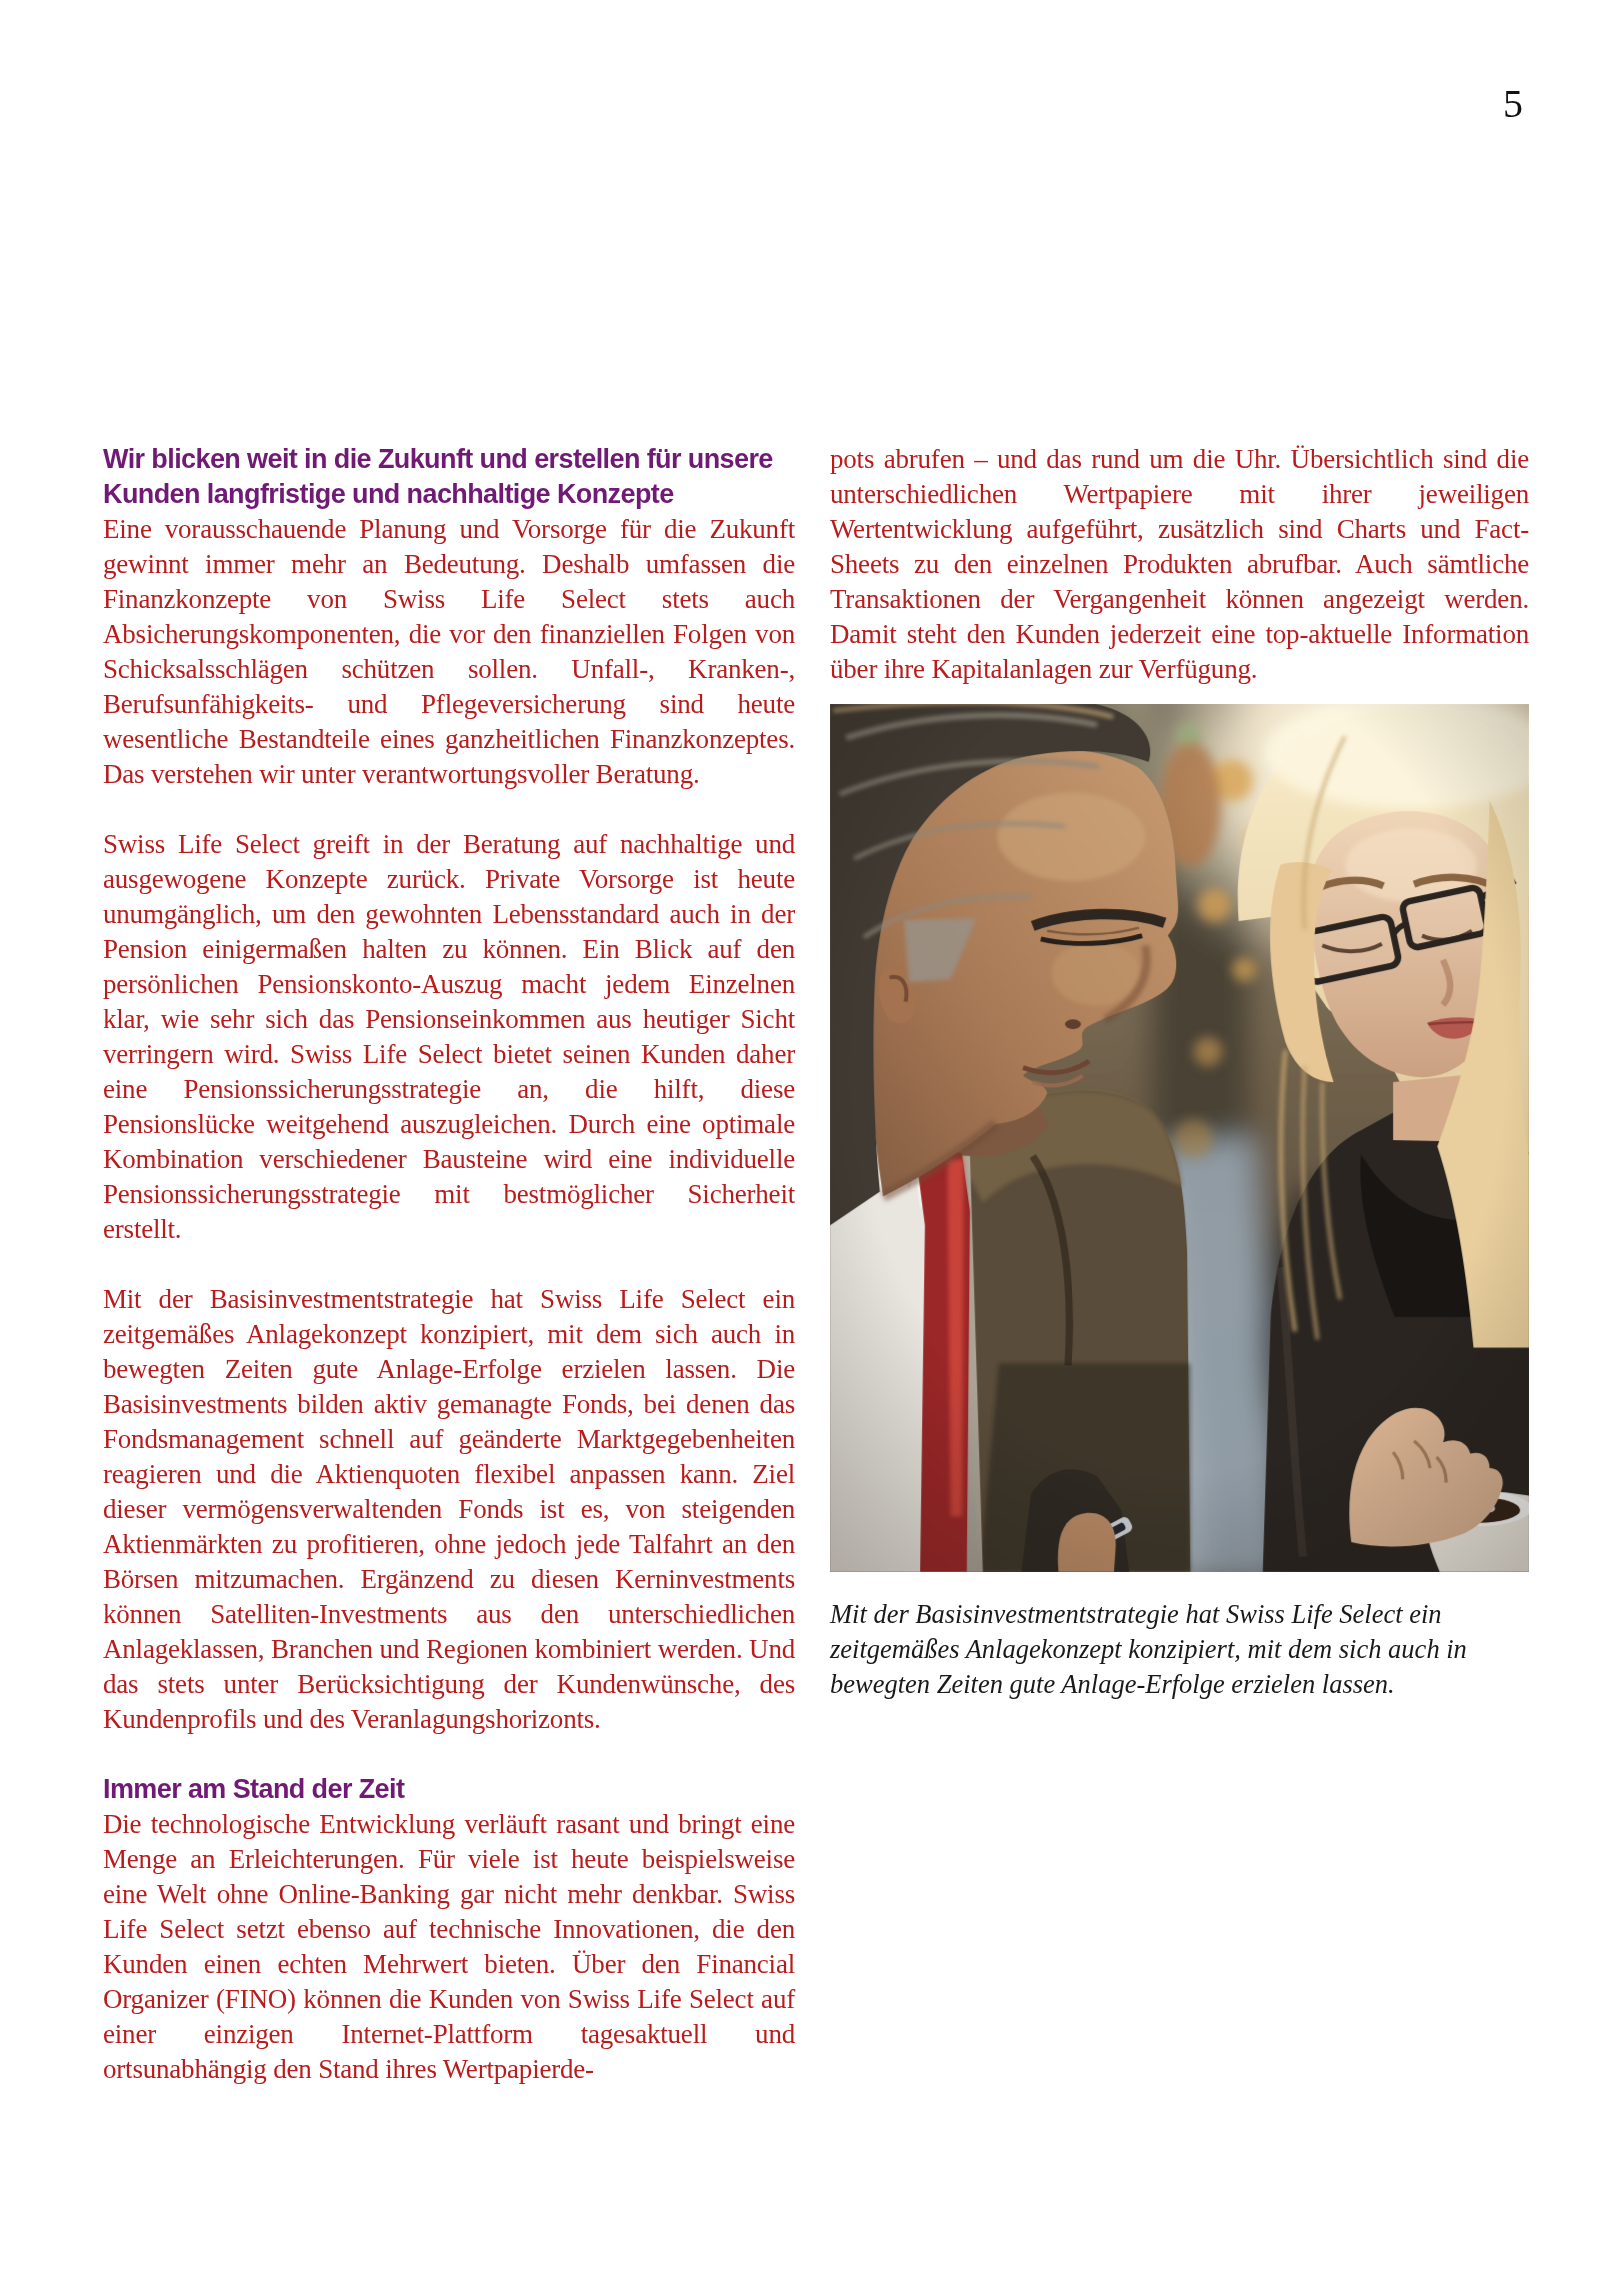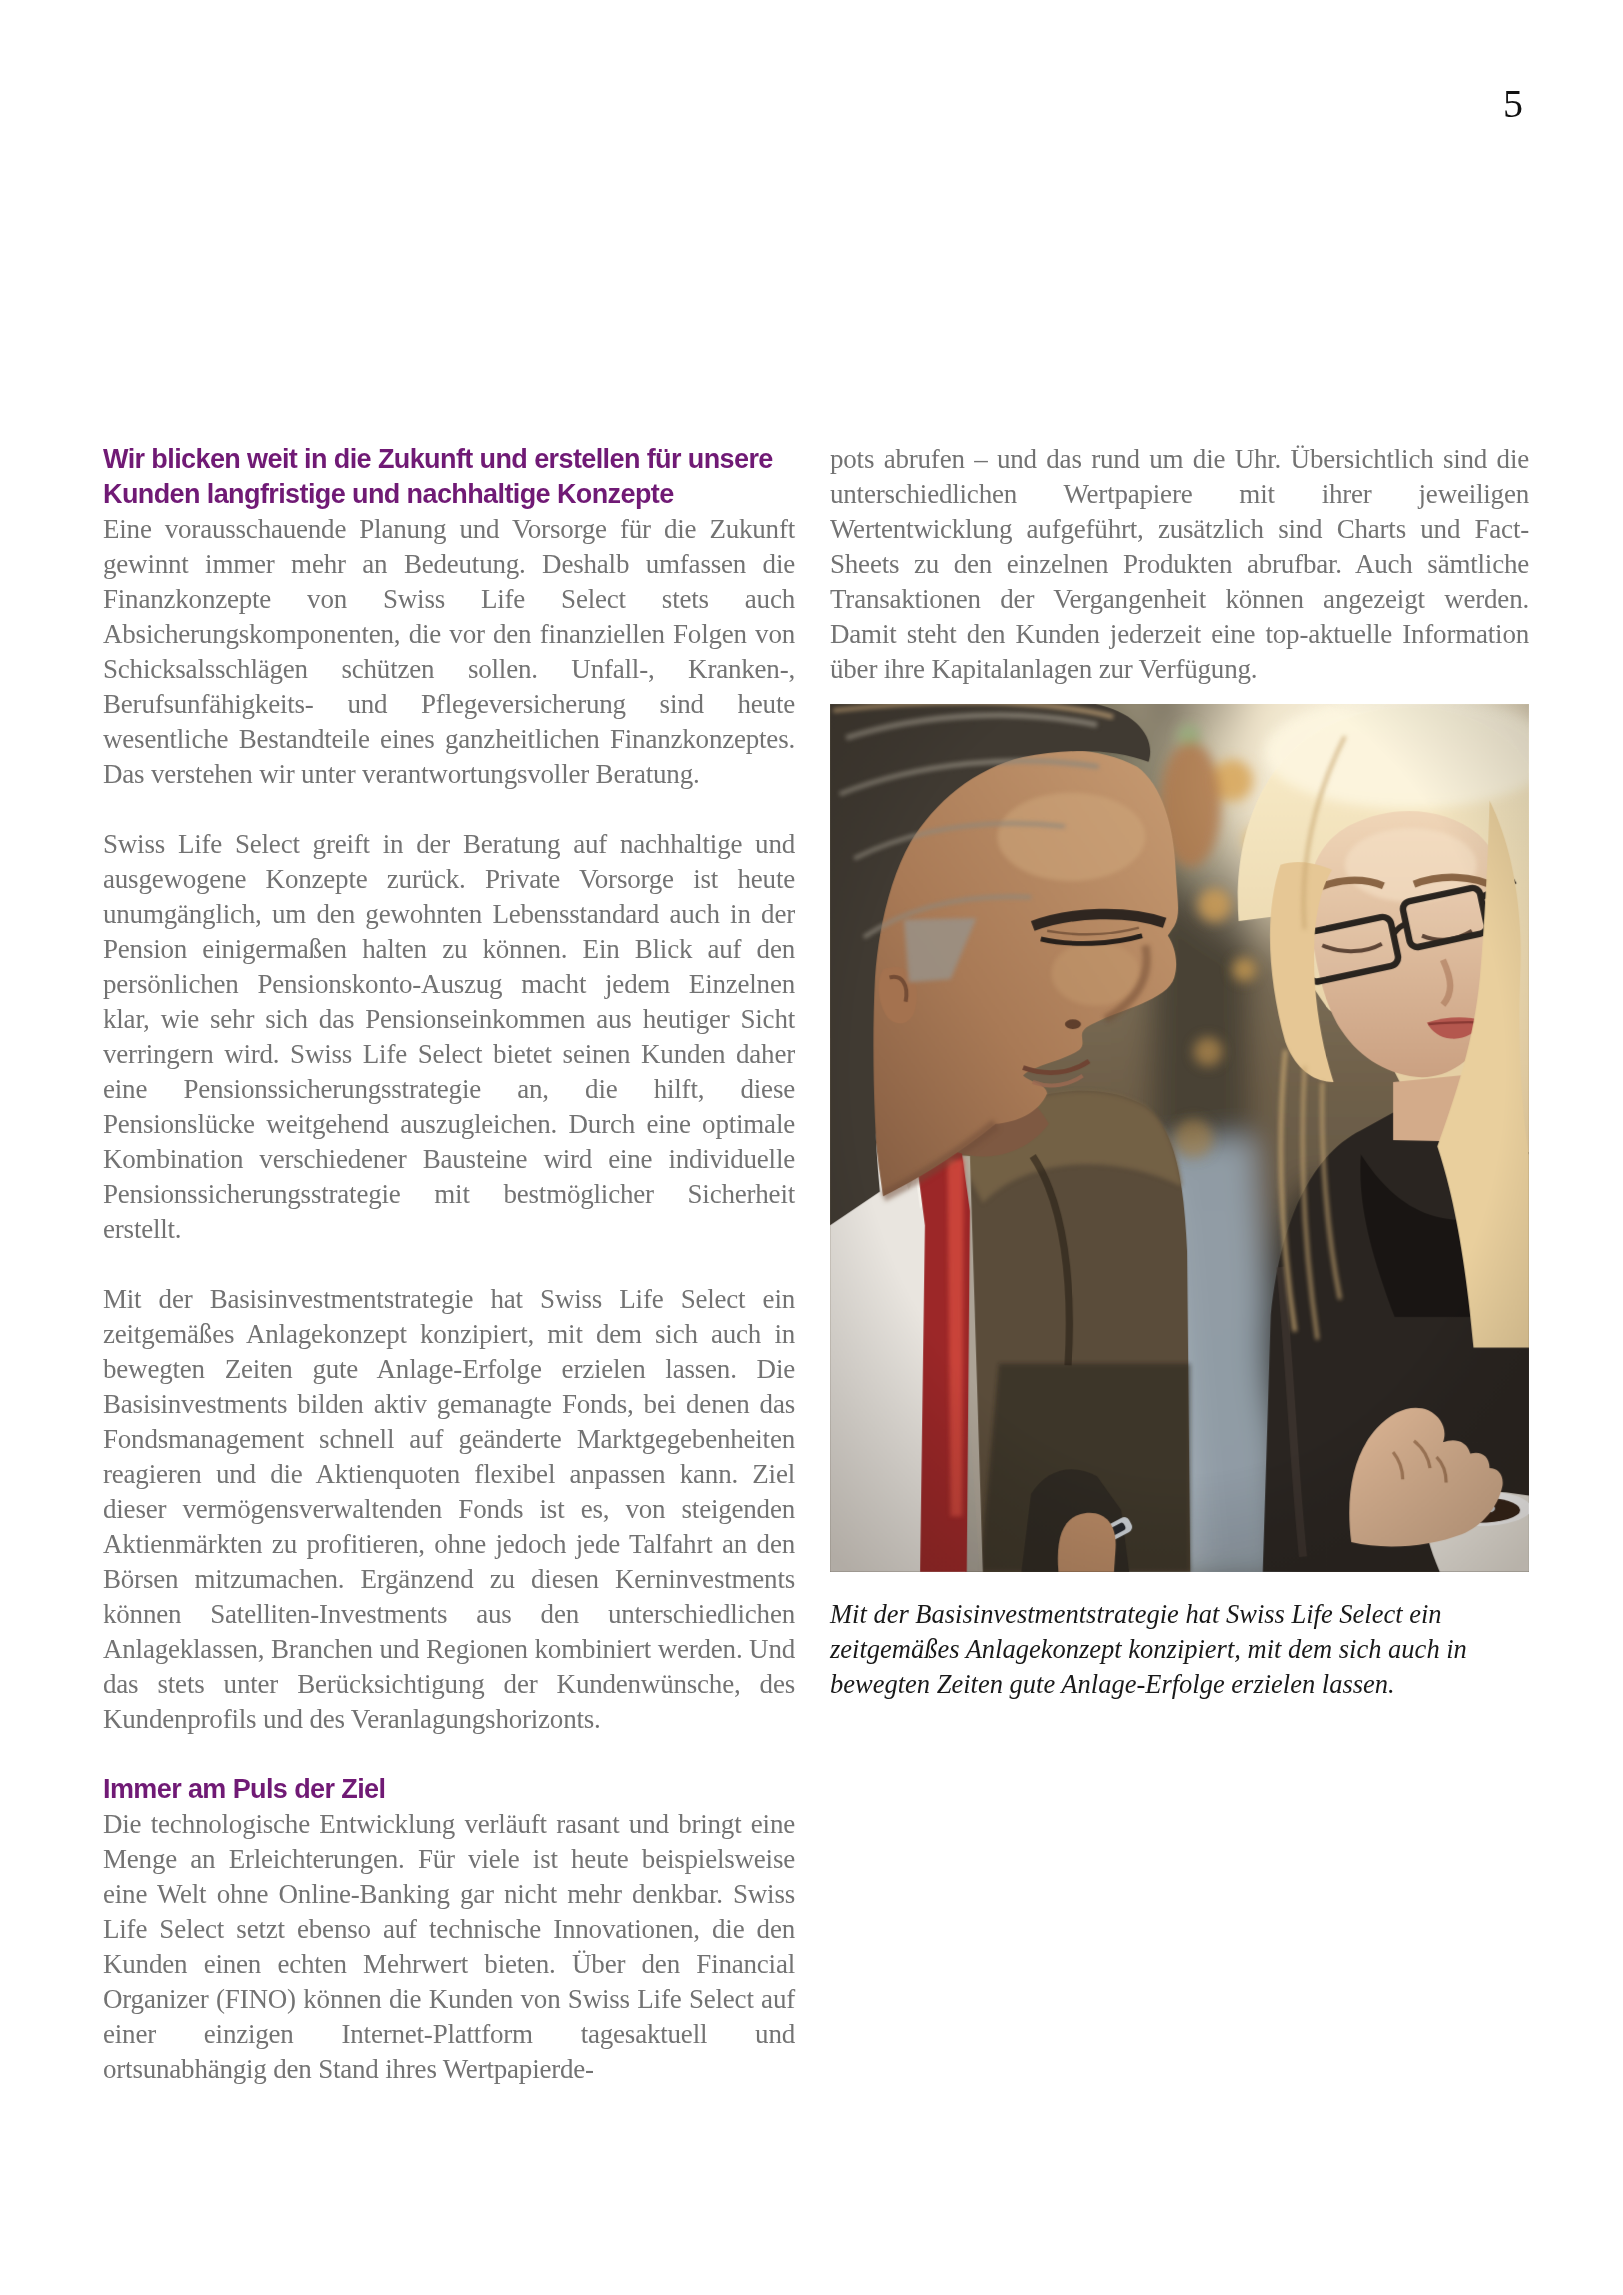--- a/index.html
+++ b/index.html
@@ -26,21 +26,21 @@
     font-size:27px;line-height:35px;
     letter-spacing:-0.6px;
     color:#701a75;
     margin:0;
   }
   .headline.mid{margin-top:35px;}
   .body-para{
     font-family:"Liberation Serif",serif;
     font-size:27px;line-height:35px;
     letter-spacing:-0.2px;
-    color:#737373;
+    color:#b91c1c;
     text-align:justify;
     margin:35px 0 0 0;
     hyphens:auto;
   }
   .body-para.first{margin-top:0;}
   .photo-wrap{
     margin-top:17px;
     width:699px;height:868px;
     overflow:hidden;
     background:#6e5f4a;
@@ -59,21 +59,21 @@
 
 <div class="page">
 
   <div class="page-number">5</div>
 
   <div class="col col-left">
     <h3 class="headline">Wir blicken weit in die Zukunft und erstellen für unsere Kunden langfristige und nachhaltige Konzepte</h3>
     <p class="body-para first">Eine vorausschauende Planung und Vorsorge für die Zukunft gewinnt immer mehr an Bedeutung. Deshalb umfassen die Finanzkonzepte von Swiss Life Select stets auch Absicherungskomponenten, die vor den finanziellen Folgen von Schicksalsschlägen schützen sollen. Unfall-, Kranken-, Berufsunfähigkeits- und Pflegeversicherung sind heute wesentliche Bestandteile eines ganzheitlichen Finanzkonzeptes. Das verstehen wir unter verantwortungsvoller Beratung.</p>
     <p class="body-para">Swiss Life Select greift in der Beratung auf nachhaltige und ausgewogene Konzepte zurück. Private Vorsorge ist heute unumgänglich, um den gewohnten Lebensstandard auch in der Pension einigermaßen halten zu können. Ein Blick auf den persönlichen Pensionskonto-Auszug macht jedem Einzelnen klar, wie sehr sich das Pensionseinkommen aus heutiger Sicht verringern wird. Swiss Life Select bietet seinen Kunden daher eine Pensionssicherungsstrategie an, die hilft, diese Pensionslücke weitgehend auszugleichen. Durch eine optimale Kombination verschiedener Bausteine wird eine individuelle Pensionssicherungsstrategie mit bestmöglicher Sicherheit erstellt.</p>
     <p class="body-para">Mit der Basisinvestmentstrategie hat Swiss Life Select ein zeitgemäßes Anlagekonzept konzipiert, mit dem sich auch in bewegten Zeiten gute Anlage-Erfolge erzielen lassen. Die Basisinvestments bilden aktiv gemanagte Fonds, bei denen das Fondsmanagement schnell auf geänderte Marktgegebenheiten reagieren und die Aktienquoten flexibel anpassen kann. Ziel dieser vermögensverwaltenden Fonds ist es, von steigenden Aktienmärkten zu profitieren, ohne jedoch jede Talfahrt an den Börsen mitzumachen. Ergänzend zu diesen Kerninvestments können Satelliten-Investments aus den unterschiedlichen Anlageklassen, Branchen und Regionen kombiniert werden. Und das stets unter Berücksichtigung der Kundenwünsche, des Kundenprofils und des Veranlagungshorizonts.</p>
-    <h3 class="headline mid">Immer am Puls der Ziel</h3>
+    <h3 class="headline mid">Immer am Stand der Zeit</h3>
     <p class="body-para first" style="margin-top:0">Die technologische Entwicklung verläuft rasant und bringt eine Menge an Erleichterungen. Für viele ist heute beispielsweise eine Welt ohne Online-Banking gar nicht mehr denkbar. Swiss Life Select setzt ebenso auf technische Innovationen, die den Kunden einen echten Mehrwert bieten. Über den Financial Organizer (FINO) können die Kunden von Swiss Life Select auf einer einzigen Internet-Plattform tagesaktuell und ortsunabhängig den Stand ihres Wertpapierde-</p>
   </div>
 
   <div class="col col-right">
     <p class="body-para first">pots abrufen – und das rund um die Uhr. Übersichtlich sind die unterschiedlichen Wertpapiere mit ihrer jeweiligen Wertentwicklung aufgeführt, zusätzlich sind Charts und Fact-Sheets zu den einzelnen Produkten abrufbar. Auch sämtliche Transaktionen der Vergangenheit können angezeigt werden. Damit steht den Kunden jederzeit eine top-aktuelle Information über ihre Kapitalanlagen zur Verfügung.</p>
 
     <div class="photo-wrap">
       
       <svg width="699" height="868" viewBox="0 0 869 1079" xmlns="http://www.w3.org/2000/svg" role="img">
         <defs>

